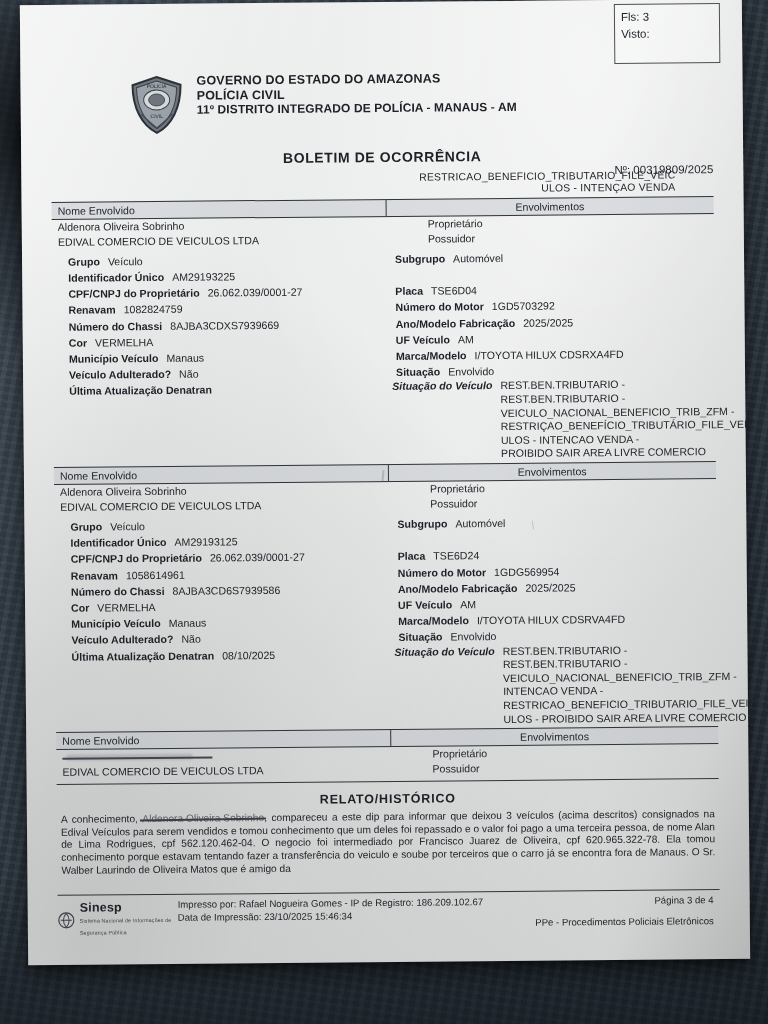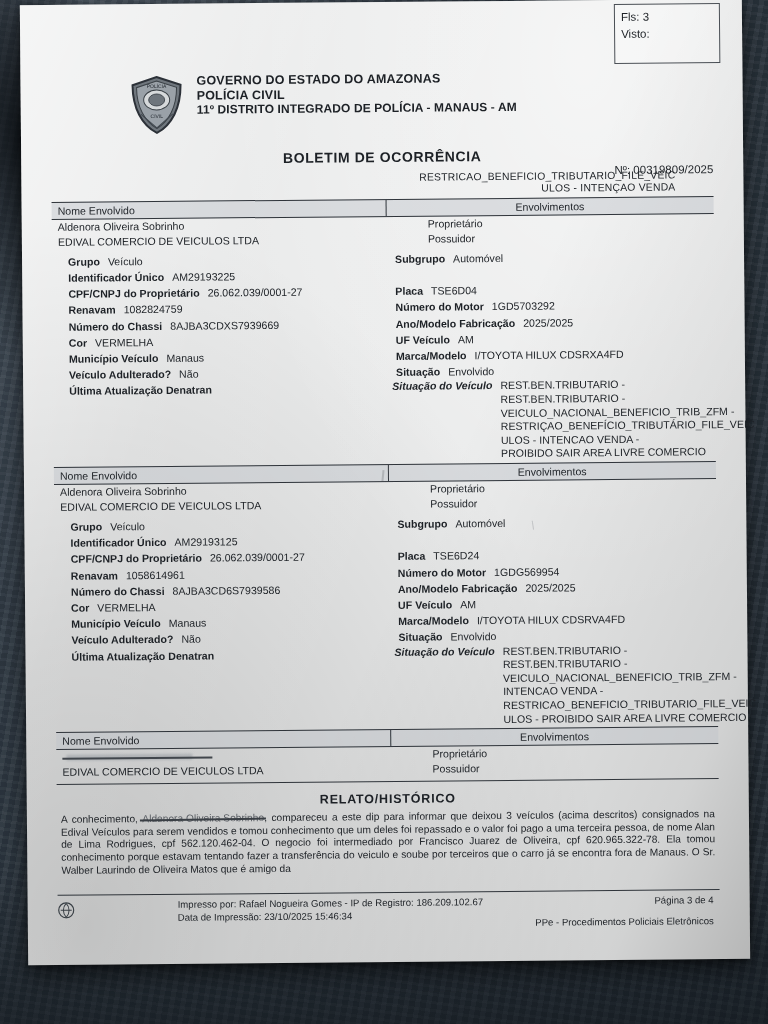--- a/index.html
+++ b/index.html
@@ -595,20 +595,21 @@
                 <span class="val">Não</span>
               </div>
               <div class="veh-col right">
                 <span class="lbl">Situação</span>
                 <span class="val">Envolvido</span>
               </div>
             </div>
             <div class="veh-row">
               <div class="veh-col">
                 <span class="lbl">Última Atualização Denatran</span>
+                <span class="val">08/10/2025</span>
               </div>
               <div class="veh-col right">
                 <div class="sit-block">
                   <span class="lbl">Situação do Veículo</span>
                   <div class="sit-lines">
                     <div>REST.BEN.TRIBUTARIO -</div>
                     <div>REST.BEN.TRIBUTARIO -</div>
                     <div>VEICULO_NACIONAL_BENEFICIO_TRIB_ZFM -</div>
                     <div>INTENCAO  VENDA -</div>
                     <div>RESTRICAO_BENEFICIO_TRIBUTARIO_FILE_VEIC</div>
@@ -645,20 +646,24 @@
           </div>
 
           <div class="footer">
             <div class="sinesp">
               <div class="sinesp-mark">
                 <svg viewBox="0 0 17 17" width="17" height="17" aria-hidden="true">
                   <circle cx="8.5" cy="8.5" r="7.5" fill="none" stroke="#3a4046" stroke-width="1.2"></circle>
                   <path d="M3 8.5 h11 M8.5 1.5 a10 10 0 0 1 0 14 a10 10 0 0 1 0 -14" fill="none" stroke="#3a4046" stroke-width="1"></path>
                 </svg>
               </div>
+              <div class="sinesp-txt">
+                <div class="big">Sinesp</div>
+                <div class="small">Sistema Nacional de Informações de Segurança Pública</div>
+              </div>
             </div>
             <div class="foot-mid">
               <div>Impresso por: Rafael Nogueira Gomes - IP de Registro: 186.209.102.67</div>
               <div>Data de Impressão: 23/10/2025 15:46:34</div>
             </div>
             <div class="foot-right">
               <div class="pg">Página 3 de 4</div>
               <div>PPe - Procedimentos Policiais Eletrônicos</div>
             </div>
           </div>

